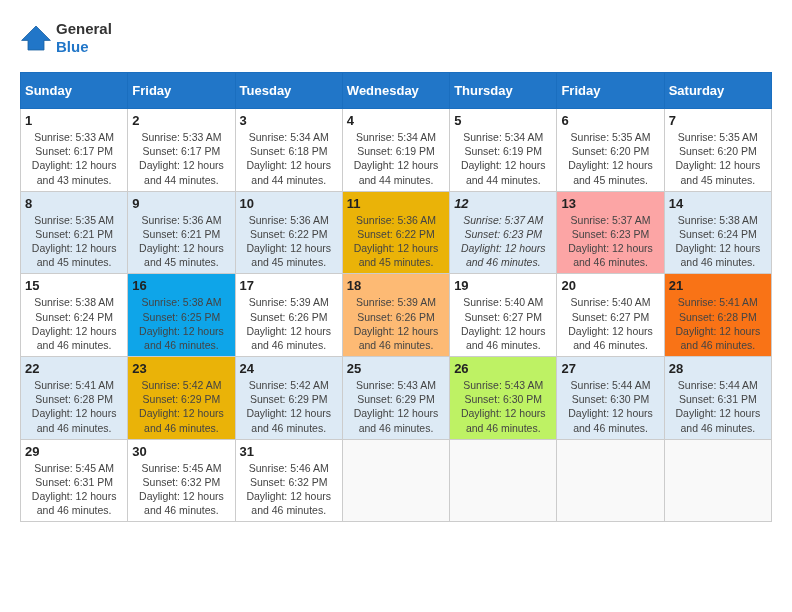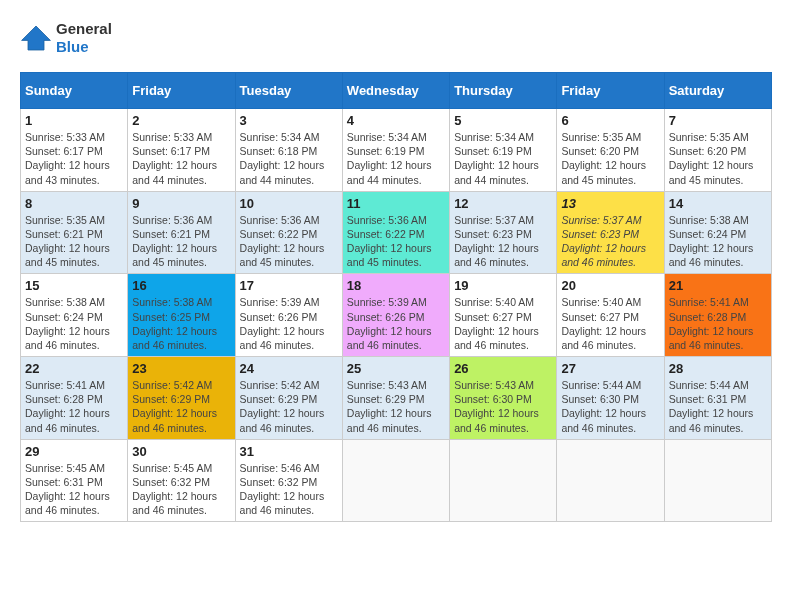--- a/index.html
+++ b/index.html
@@ -70,20 +70,21 @@
       font-size: 13px;
       font-weight: bold;
       color: #222;
       display: block;
       margin-bottom: 2px;
     }
     .day-info {
       color: #444;
       font-size: 10.5px;
       line-height: 1.35;
+      text-align: center;
     }
     .empty-cell {
       background-color: #f9f9f9 !important;
     }
   </style>
 </head>
 <body>
 
 <div class="header">
   <div class="logo">
@@ -151,29 +152,29 @@
           <div class="day-info">Sunrise: 5:35 AM<br>Sunset: 6:21 PM<br>Daylight: 12 hours and 45 minutes.</div>
         </td>
         <td style="background-color: rgb(221, 234, 245);">
           <span class="day-num">9</span>
           <div class="day-info">Sunrise: 5:36 AM<br>Sunset: 6:21 PM<br>Daylight: 12 hours and 45 minutes.</div>
         </td>
         <td style="background-color: rgb(221, 234, 245);">
           <span class="day-num">10</span>
           <div class="day-info">Sunrise: 5:36 AM<br>Sunset: 6:22 PM<br>Daylight: 12 hours and 45 minutes.</div>
         </td>
-        <td style="background-color: #5eead4;">
+        <td style="background-color: #eab308;">
           <span class="day-num">11</span>
           <div class="day-info">Sunrise: 5:36 AM<br>Sunset: 6:22 PM<br>Daylight: 12 hours and 45 minutes.</div>
         </td>
-        <td style="background-color: rgb(221, 234, 245);">
+        <td style="background-color: rgb(221, 234, 245); font-style: italic;">
           <span class="day-num">12</span>
           <div class="day-info">Sunrise: 5:37 AM<br>Sunset: 6:23 PM<br>Daylight: 12 hours and 46 minutes.</div>
         </td>
-        <td style="background-color: #fde047; font-style: italic;">
+        <td style="background-color: #fca5a5;">
           <span class="day-num">13</span>
           <div class="day-info">Sunrise: 5:37 AM<br>Sunset: 6:23 PM<br>Daylight: 12 hours and 46 minutes.</div>
         </td>
         <td style="background-color: rgb(221, 234, 245);">
           <span class="day-num">14</span>
           <div class="day-info">Sunrise: 5:38 AM<br>Sunset: 6:24 PM<br>Daylight: 12 hours and 46 minutes.</div>
         </td>
       </tr>
       <tr>
         <td style="background-color: rgb(255, 255, 255);">
@@ -181,21 +182,21 @@
           <div class="day-info">Sunrise: 5:38 AM<br>Sunset: 6:24 PM<br>Daylight: 12 hours and 46 minutes.</div>
         </td>
         <td style="background-color: #0ea5e9;">
           <span class="day-num">16</span>
           <div class="day-info">Sunrise: 5:38 AM<br>Sunset: 6:25 PM<br>Daylight: 12 hours and 46 minutes.</div>
         </td>
         <td style="background-color: rgb(255, 255, 255);">
           <span class="day-num">17</span>
           <div class="day-info">Sunrise: 5:39 AM<br>Sunset: 6:26 PM<br>Daylight: 12 hours and 46 minutes.</div>
         </td>
-        <td style="background-color: #f0abfc;">
+        <td style="background-color: #fdba74;">
           <span class="day-num">18</span>
           <div class="day-info">Sunrise: 5:39 AM<br>Sunset: 6:26 PM<br>Daylight: 12 hours and 46 minutes.</div>
         </td>
         <td style="background-color: rgb(255, 255, 255);">
           <span class="day-num">19</span>
           <div class="day-info">Sunrise: 5:40 AM<br>Sunset: 6:27 PM<br>Daylight: 12 hours and 46 minutes.</div>
         </td>
         <td style="background-color: rgb(255, 255, 255);">
           <span class="day-num">20</span>
           <div class="day-info">Sunrise: 5:40 AM<br>Sunset: 6:27 PM<br>Daylight: 12 hours and 46 minutes.</div>

